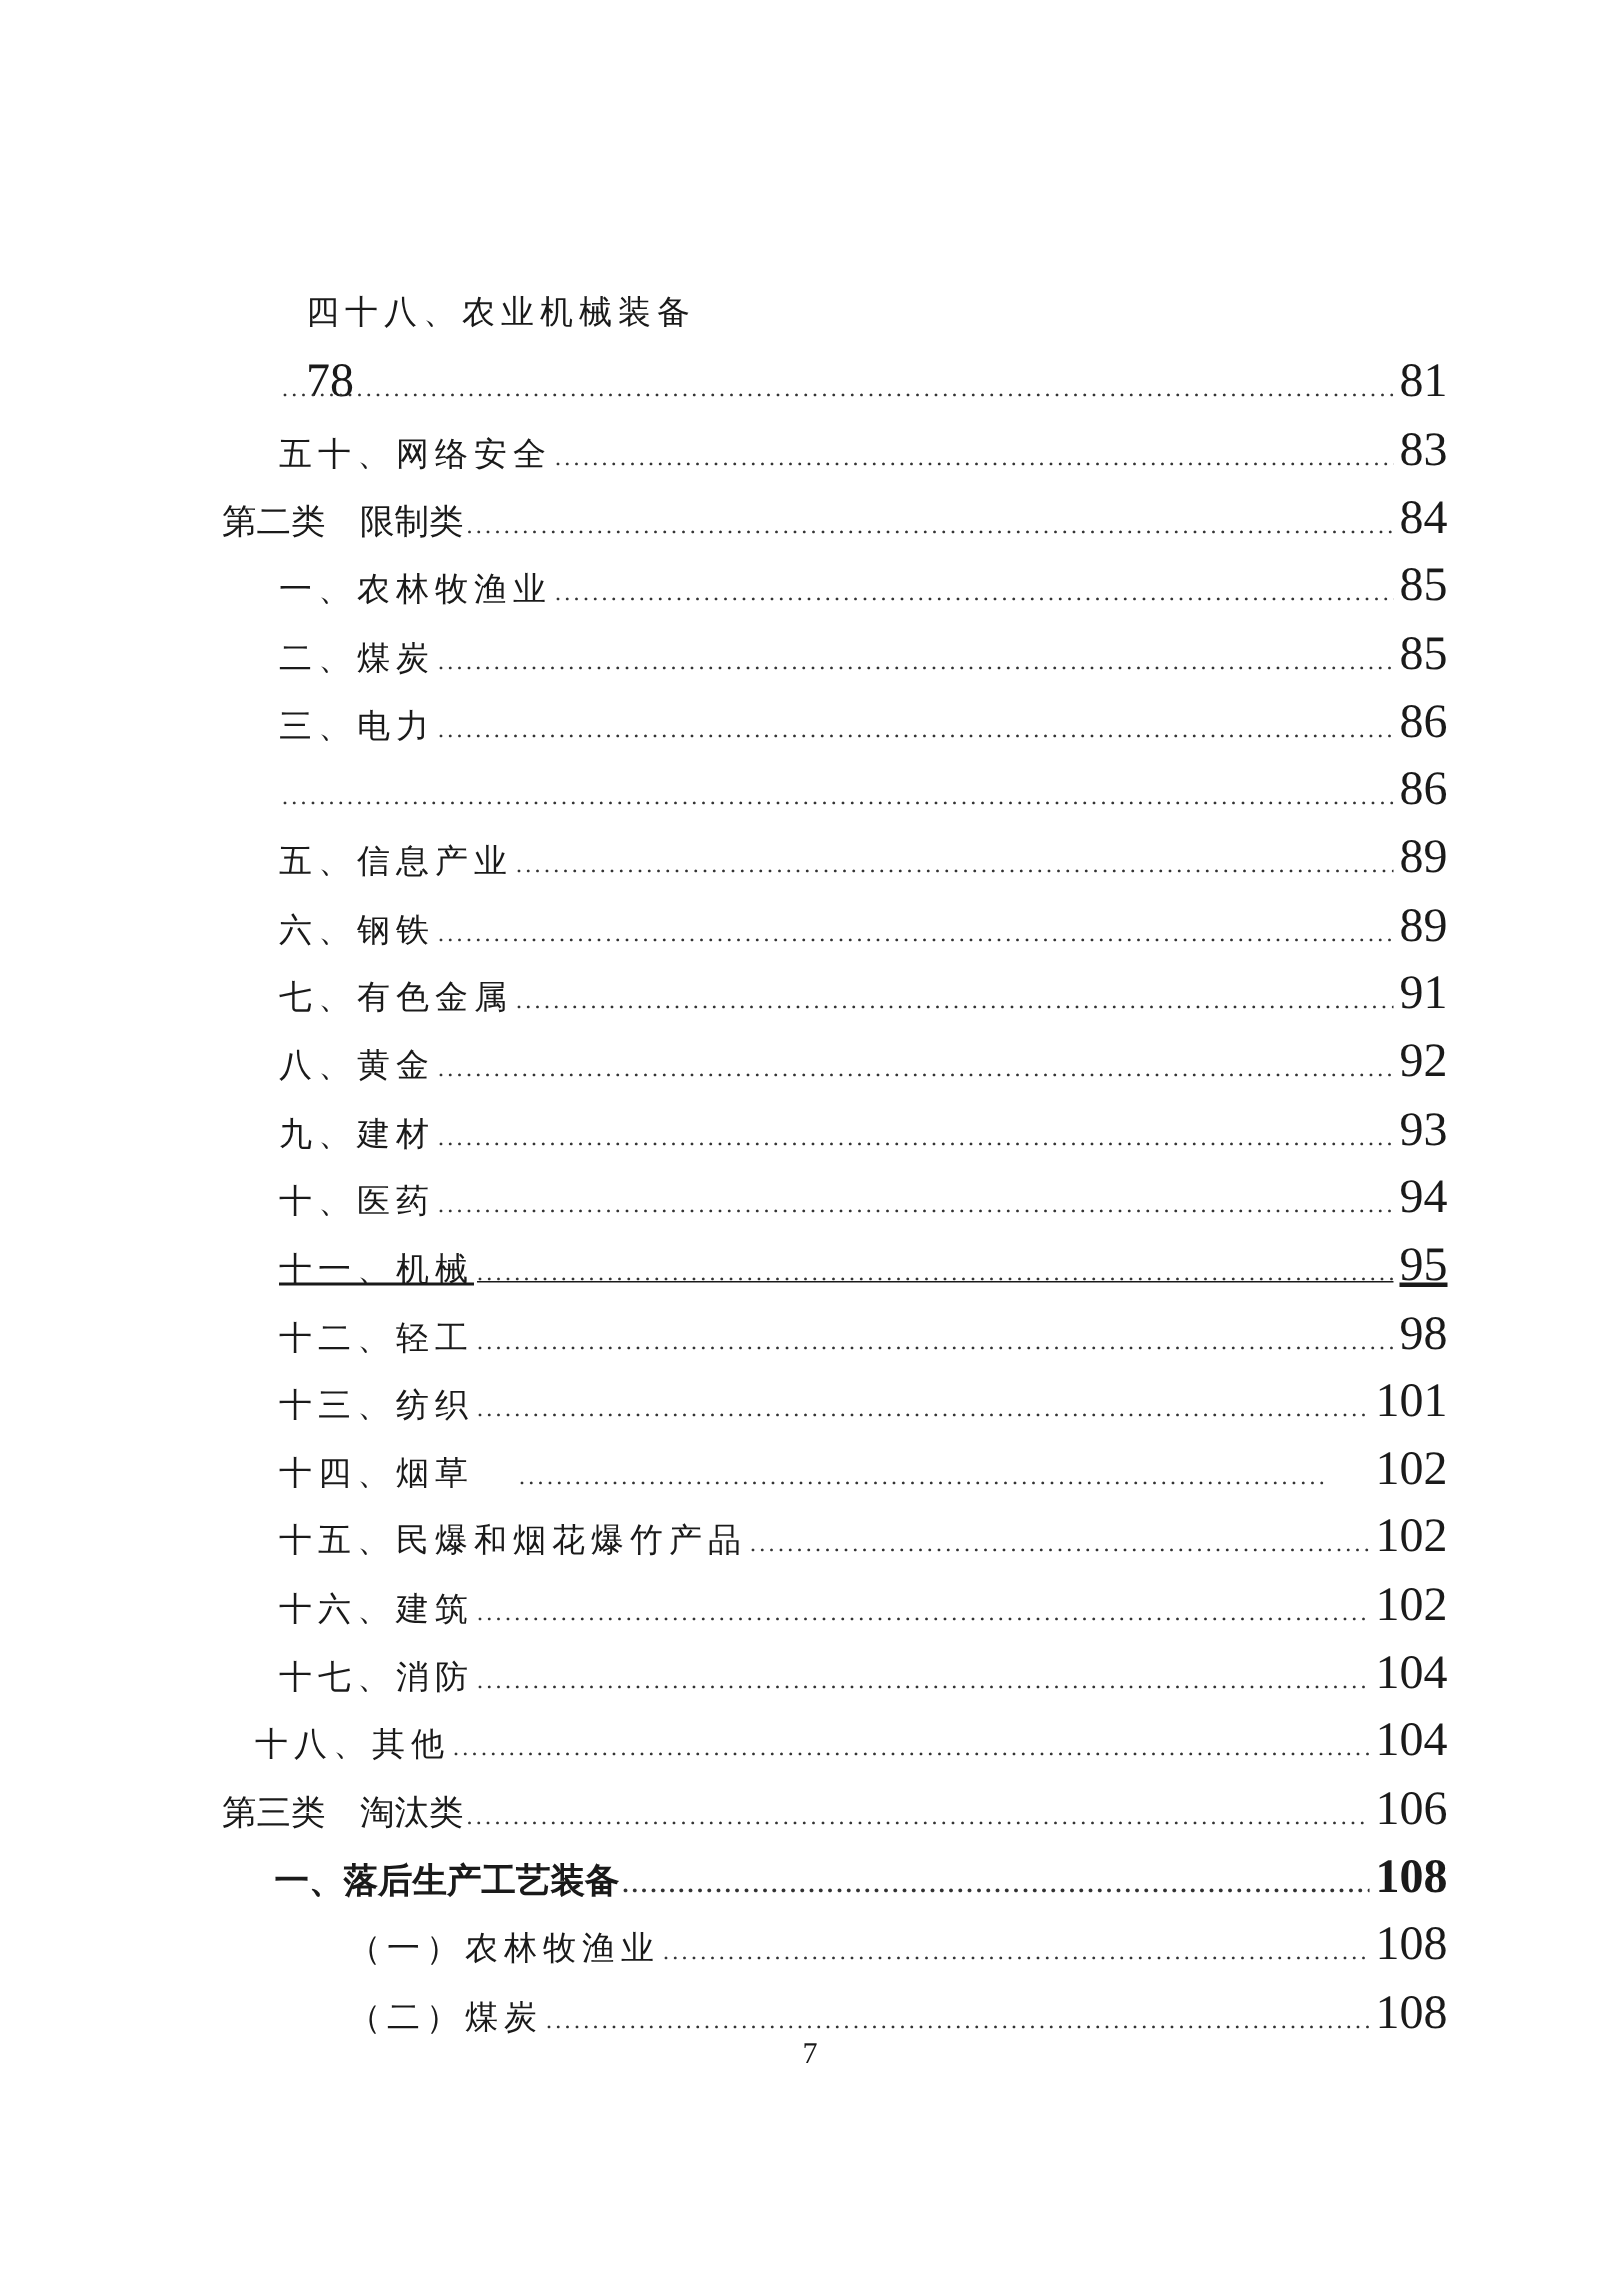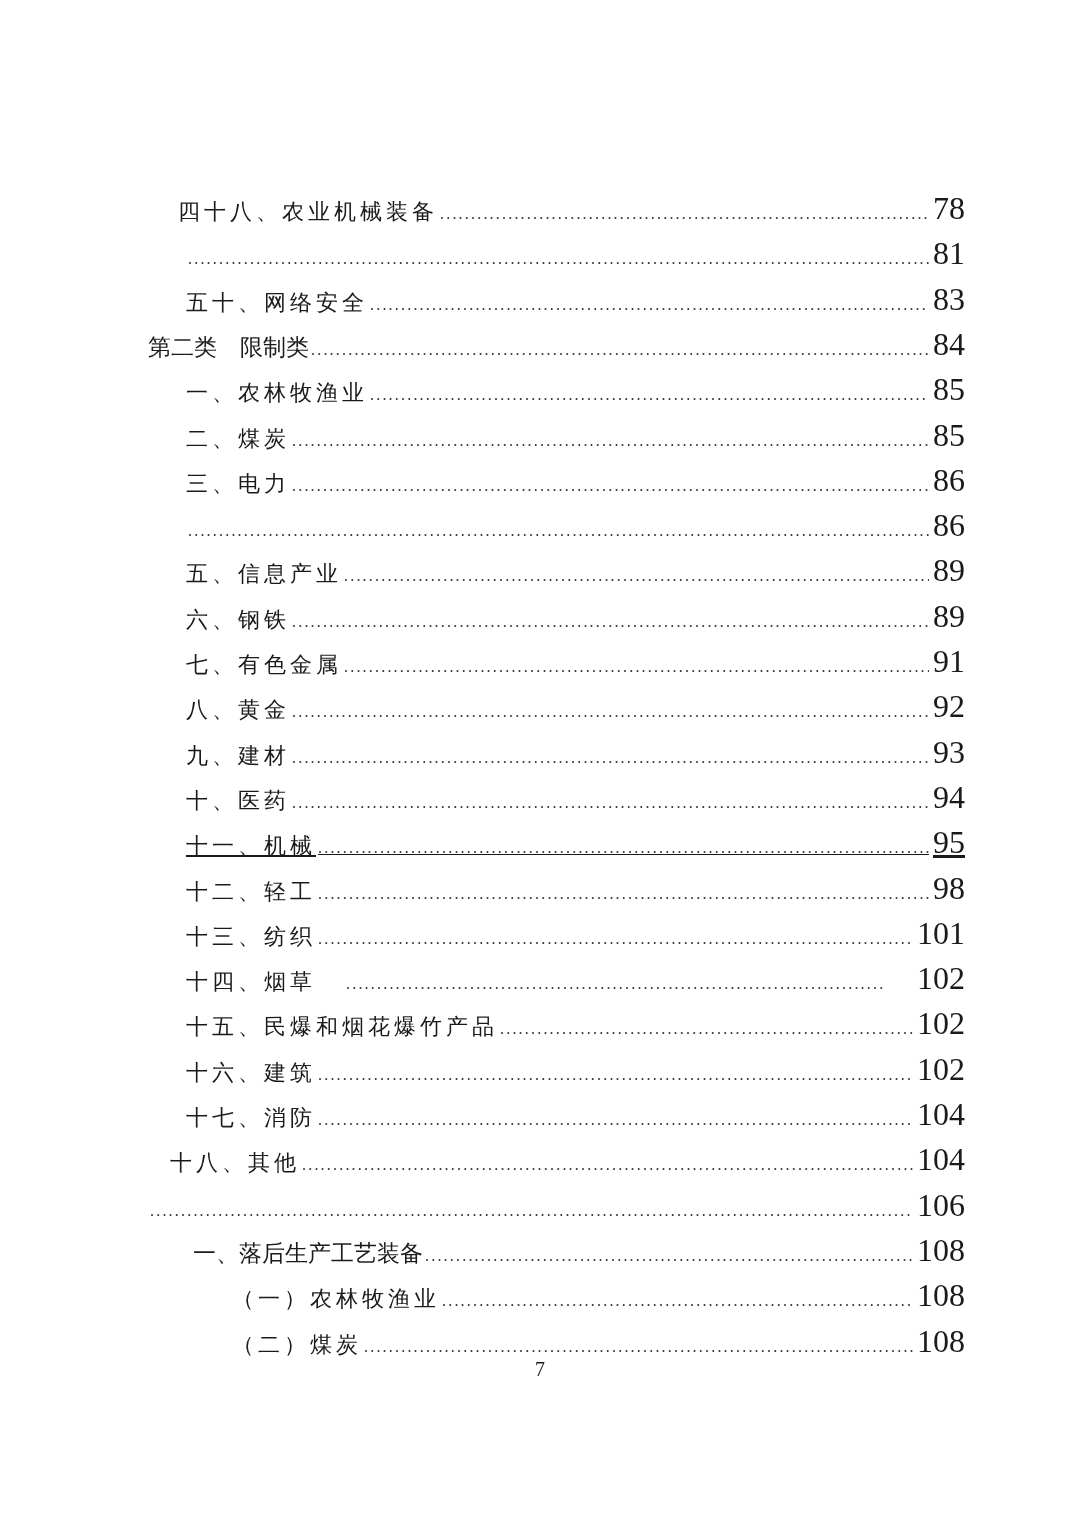--- a/index.html
+++ b/index.html
@@ -14,21 +14,21 @@
   .dots { flex:1; overflow:hidden; white-space:nowrap; margin:0 4px 0 2px; font-family:"Liberation Serif",serif; font-size:16px; letter-spacing:2.2px; color:#333; }
   .dots::before { content:"........................................................................................................................................................................................................................"; }
   .page { font-family:"Liberation Serif",serif; font-size:32px; white-space:nowrap; }
   #pageno { position:absolute; top:1358px; left:0; width:1080px; text-align:center; font-family:"Liberation Serif",serif; font-size:20px; }
 </style>
 </head>
 <body>
 
 <div id="toc">
     <div class="row" style="top: 0px;">
-      <div class="entry" style="left: 178px;">
+      <div class="entry" style="left: 202px; flex-direction: column;">
         <span class="label">四十八、农业机械装备</span>
         <span class="dots"></span>
         <span class="page">78</span>
       </div>
     </div>
     <div class="row" style="top: 45.3px;">
       <div class="entry" style="left: 186px;">
         <span class="dots"></span>
         <span class="page">81</span>
       </div>
@@ -167,26 +167,27 @@
     </div>
     <div class="row" style="top: 951.3px;">
       <div class="entry" style="left: 170px;">
         <span class="label">十八、其他</span>
         <span class="dots"></span>
         <span class="page">104</span>
       </div>
     </div>
     <div class="row heading" style="top: 996.6px;">
       <div class="entry" style="left: 148px;">
+        <span class="label">第三类　淘汰类</span>
         <span class="dots"></span>
         <span class="page">106</span>
       </div>
     </div>
     <div class="row bold" style="top: 1041.9px;">
-      <div class="entry" style="left: 193px;">
+      <div class="entry" style="left: 183px; font-weight: bold;">
         <span class="label">一、落后生产工艺装备</span>
         <span class="dots"></span>
         <span class="page">108</span>
       </div>
     </div>
     <div class="row" style="top: 1087.2px;">
       <div class="entry" style="left: 232px;">
         <span class="label">（一）农林牧渔业</span>
         <span class="dots"></span>
         <span class="page">108</span>

